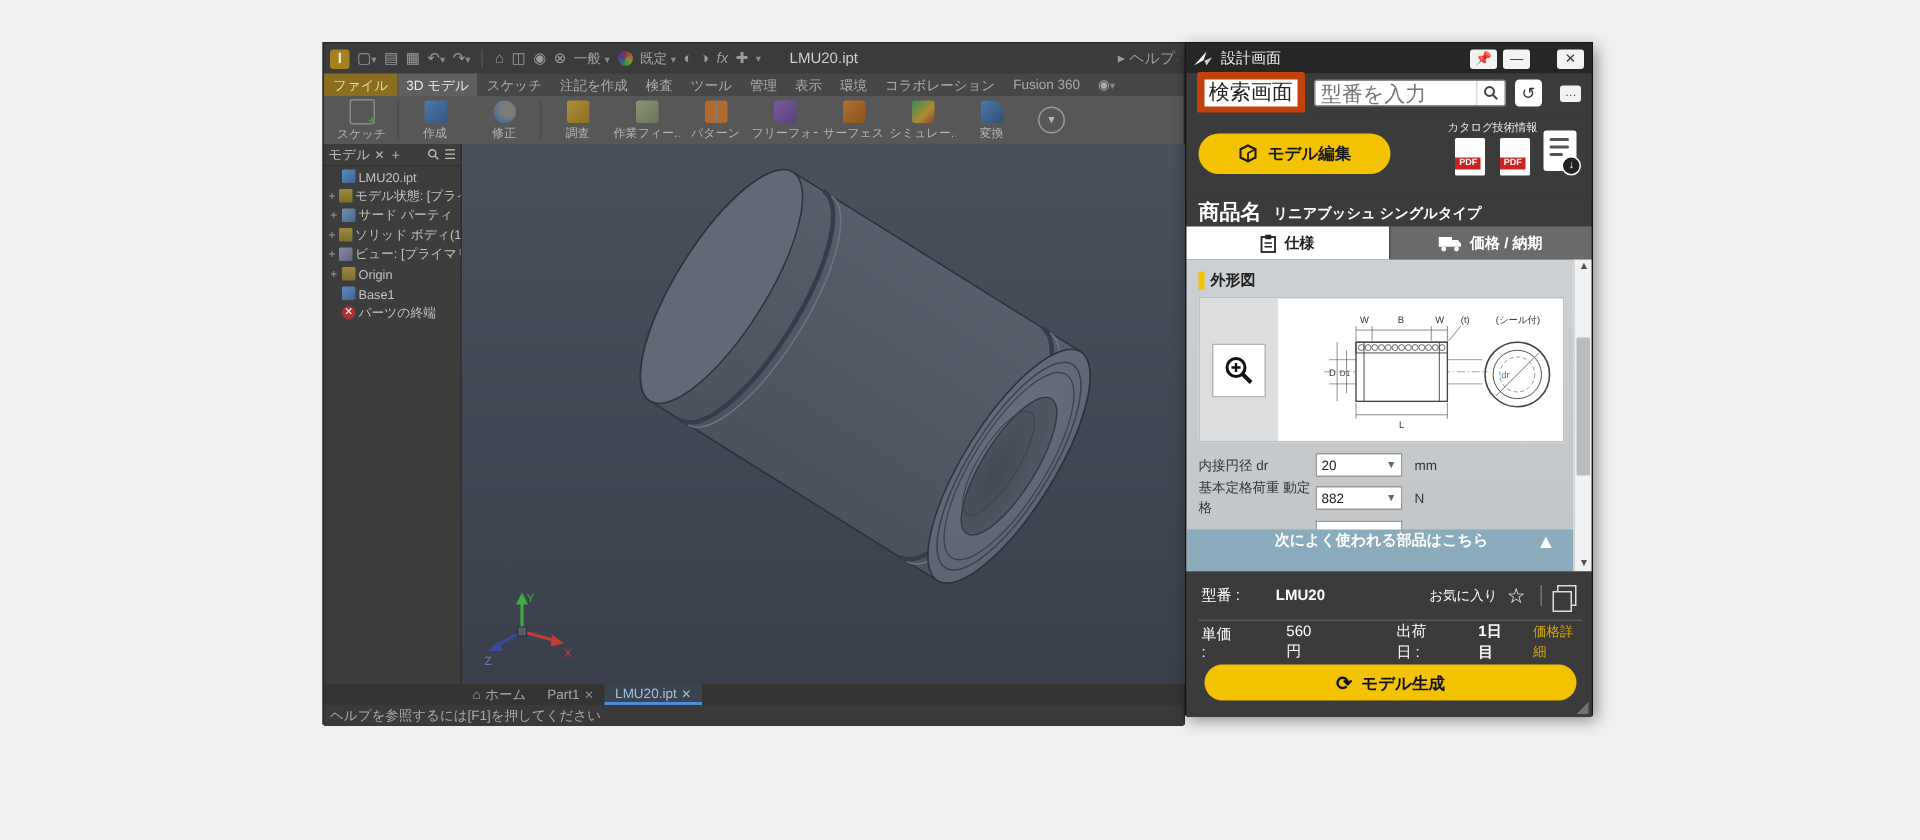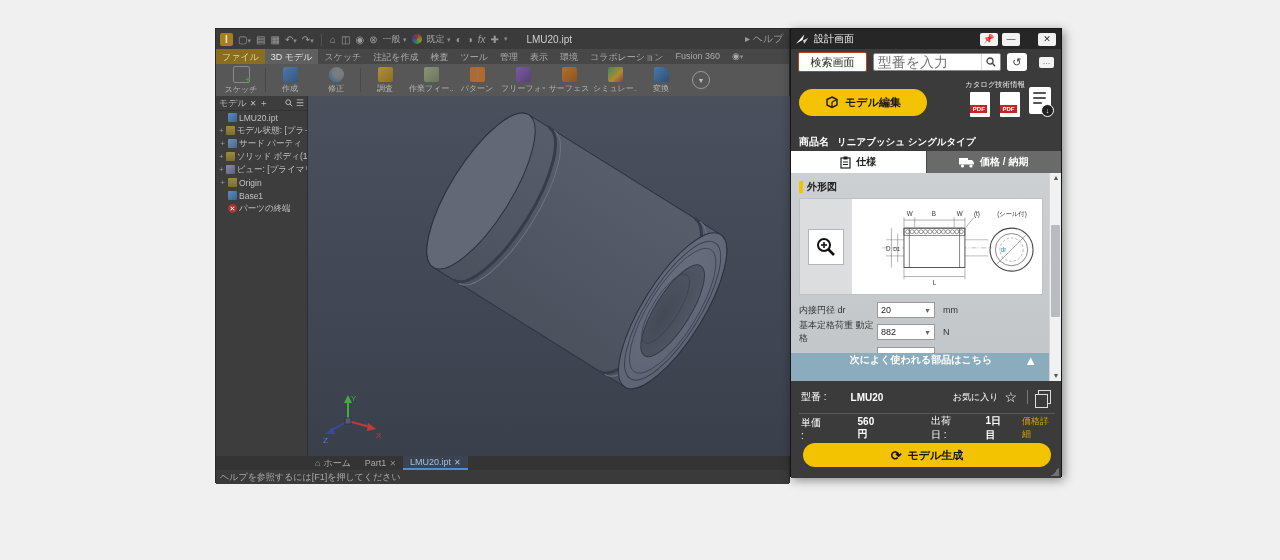--- a/index.html
+++ b/index.html
@@ -45,37 +45,37 @@
   .dtab .x{color:#8a8a8a;font-size:8px;}
   .dtab.active{background:#3c4350;color:#9fc0de;border-bottom:2px solid #4a90d9;box-sizing:border-box;}
   .dtab.active .x{color:#9fc0de;}
   .statusbar{left:0;top:441px;width:100%;height:14px;background:#3a3a3a;color:#a9a9a9;font-size:9px;display:flex;align-items:center;padding-left:4px;box-sizing:border-box;}
   
   .panel{left:790px;top:28px;width:272px;height:449px;background:#3b3b3b;border:1px solid #161616;box-sizing:border-box;box-shadow:2px 3px 10px rgba(0,0,0,.45);}
   .p-title{left:0;top:0;width:100%;height:20px;background:#262626;display:flex;align-items:center;padding:0 5px;box-sizing:border-box;color:#eee;font-size:10px;gap:5px;}
   .p-logo{width:13px;height:11px;}
   .win-btn{width:18px;height:13px;background:#f2f2f2;border-radius:2px;display:flex;align-items:center;justify-content:center;font-size:9px;color:#333;line-height:1;}
   .p-search{left:0;top:20px;width:100%;height:26px;background:#3b3b3b;display:flex;align-items:center;padding:0 7px;box-sizing:border-box;gap:6px;}
-  .btn-search-screen{width:72px;height:18px;background:#fff;border:1px solid #c2410c;border-radius:2px;font-size:11px;color:#222;display:flex;align-items:center;justify-content:center;}
+  .btn-search-screen{width:72px;height:18px;background:#fff;border:5px solid #c2410c;border-radius:2px;font-size:14px;color:#222;display:flex;align-items:center;justify-content:center;}
   .inp-wrap{width:128px;height:18px;background:#fff;border:1px solid #888;border-radius:2px;display:flex;align-items:center;box-sizing:border-box;}
   .inp-wrap input{border:0;outline:0;flex:1;min-width:0;font-size:14px;padding:0 4px;color:#333;background:transparent;font-family:inherit;}
   .inp-mag{width:18px;height:100%;border-left:1px solid #ddd;display:flex;align-items:center;justify-content:center;}
   .btn-history{width:22px;height:18px;background:#fff;border-radius:3px;display:flex;align-items:center;justify-content:center;font-size:11px;color:#333;}
   .chat-ic{width:16px;height:11px;background:#f2f2f2;border-radius:2px;color:#444;font-size:8px;display:flex;align-items:center;justify-content:center;line-height:1;margin-left:6px;}
   .p-actions{left:0;top:46px;width:100%;height:58px;background:#3b3b3b;}
   .btn-model-edit{left:8px;top:14px;width:128px;height:27px;background:#f3c200;border-radius:14px;display:flex;align-items:center;justify-content:center;gap:6px;font-size:11px;font-weight:bold;color:#1a1a1a;}
   .pdf-group{top:5px;display:flex;flex-direction:column;align-items:center;gap:2px;}
   .pdf-lbl{font-size:7.5px;color:#e8e8e8;white-space:nowrap;}
   .pdf-page{width:20px;height:25px;background:#fff;border-radius:1px;position:relative;}
   .pdf-band{position:absolute;left:0;right:3px;top:13px;height:8px;background:#cc2222;color:#fff;font-size:6px;font-weight:bold;display:flex;align-items:center;justify-content:center;}
   .bom-ic{top:12px;width:22px;height:27px;background:#fff;border-radius:2px;position:absolute;}
   .bom-line{position:absolute;left:4px;height:2px;background:#555;border-radius:1px;}
   .bom-dot{position:absolute;right:-3px;bottom:-3px;width:11px;height:11px;background:#222;border:1px solid #fff;border-radius:50%;color:#fff;font-size:7px;line-height:11px;text-align:center;}
   .p-product{left:0;top:104px;width:100%;height:18px;display:flex;align-items:center;gap:8px;padding:0 8px;box-sizing:border-box;}
-  .prod-lbl{color:#fff;font-size:10px;font-weight:bold;}
+  .prod-lbl{color:#fff;font-size:14px;font-weight:bold;}
   .prod-name{color:#fff;font-size:9.5px;font-weight:bold;}
   .p-tabs{left:0;top:122px;width:100%;height:22px;display:flex;}
   .ptab{flex:1;display:flex;align-items:center;justify-content:center;gap:5px;font-size:10px;font-weight:bold;}
   .ptab.spec{background:#fff;color:#222;}
   .ptab.price{background:#6a6a6a;color:#fff;border-left:1px solid #4a4a4a;}
   .p-content{left:0;top:144px;width:100%;height:208px;background:linear-gradient(180deg,#cdd0d2,#c2c5c7);overflow:hidden;}
   .sec-head{left:8px;top:7px;display:flex;align-items:center;gap:4px;font-size:10px;font-weight:bold;color:#222;}
   .sec-bar{width:4px;height:12px;background:#f3c200;}
   .draw-card{left:8px;top:25px;width:244px;height:97px;background:#fff;border:1px solid #bfc2c4;box-sizing:border-box;display:flex;}
   .draw-left{width:52px;background:#dcdddf;display:flex;align-items:center;justify-content:center;}
@@ -529,21 +529,21 @@
       <span>型番 :</span>
       <span style="font-weight:bold;margin-left:18px">LMU20</span>
       <span style="margin-left:auto;font-size:9px">お気に入り</span>
       <span class="fav-star">☆</span>
       <span class="vsep"></span>
       <span class="copy-ic"></span>
     </div>
     <div class="abs res-div"></div>
     <div class="abs res-row2">
       <span>単価 :</span>
-      <span style="font-weight:bold;margin-left:20px">560円</span>
+      <span style="font-weight:normal;margin-left:20px">560円</span>
       <span style="margin-left:36px">出荷日 :</span>
       <span style="font-weight:bold;margin-left:10px">1日目</span>
       <span class="price-detail">価格詳細</span>
     </div>
     <div class="abs btn-generate">
       <span style="font-size:13px">⟳</span>
       <span>モデル生成</span>
     </div>
     <div class="abs grip"></div>
   </div>

